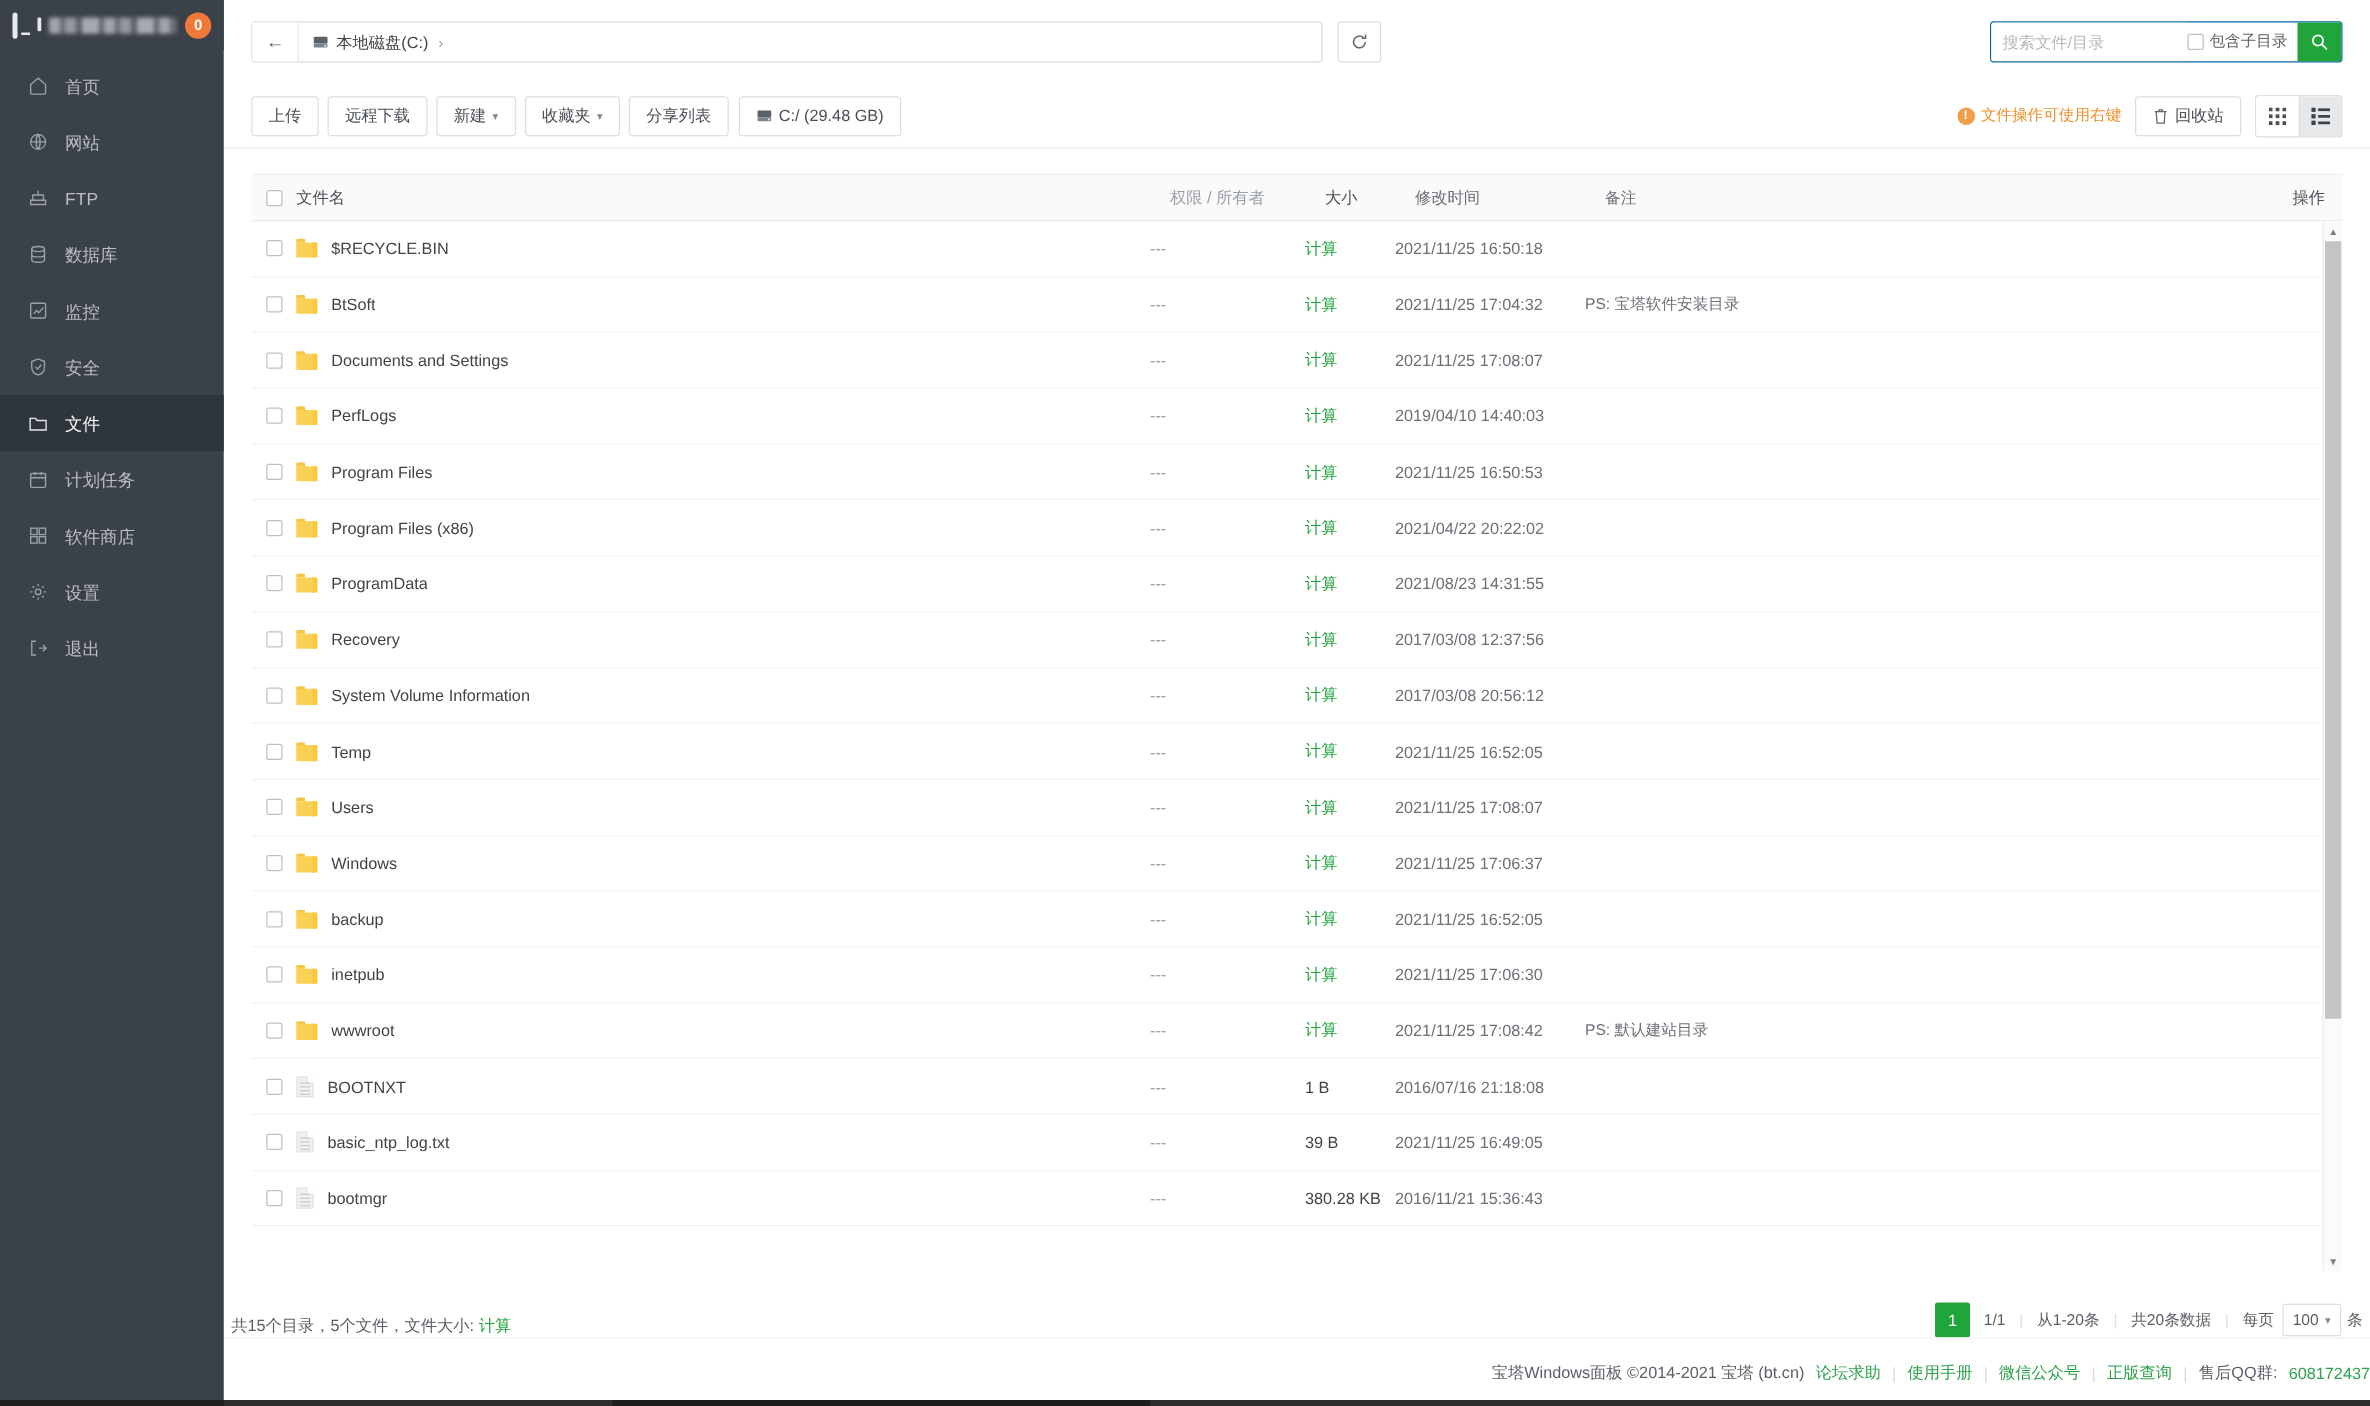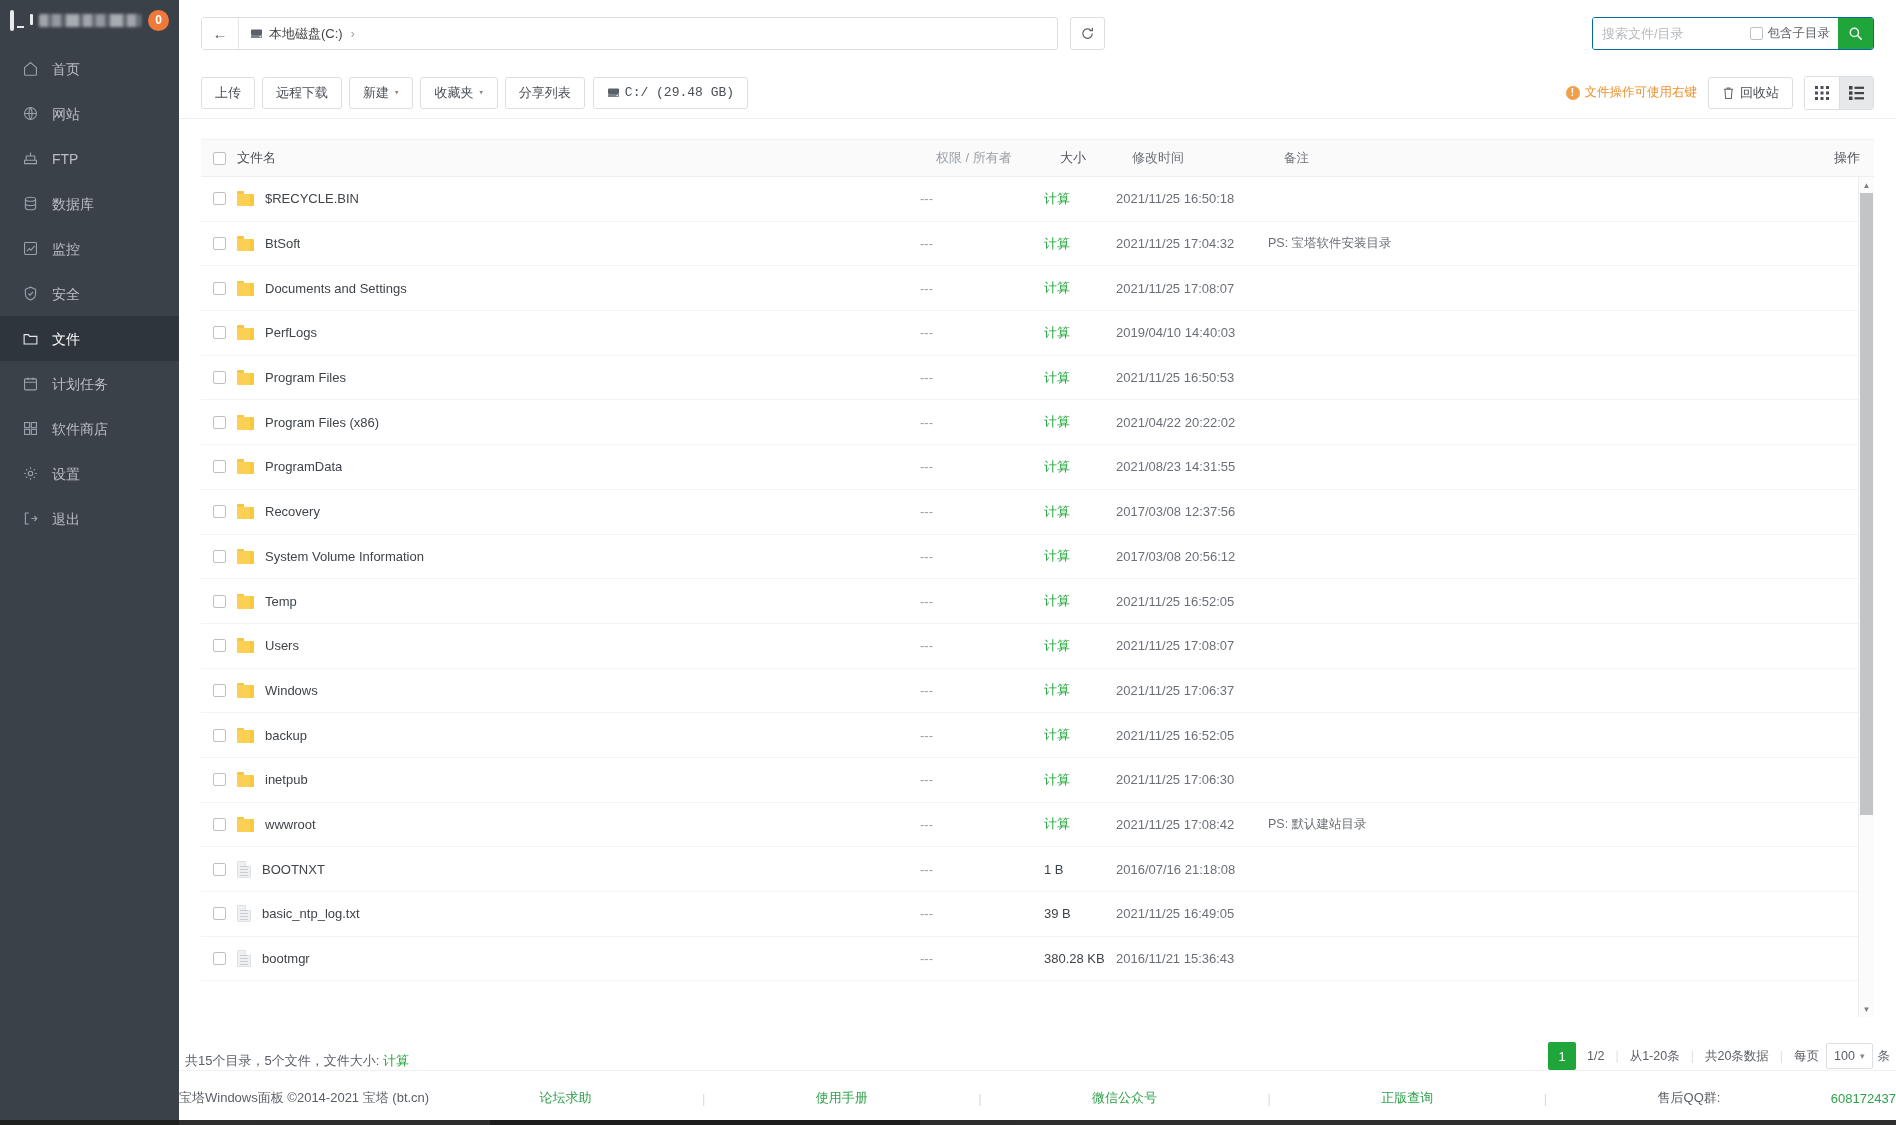--- a/index.html
+++ b/index.html
@@ -78,21 +78,21 @@
   .cbx { width: 13px; height: 13px; border: 1px solid #bdc1c6; border-radius: 2px; background: #fff; display:inline-block; flex:0 0 13px;}
   .search-go {
     width: 35px; height: 33px; background: #20a53a; display: flex; align-items: center;
     justify-content: center; cursor: pointer; flex: 0 0 35px;
   }
 
   .toolbar { height: 52px; display: flex; align-items: center; padding: 0 22px; gap: 0; border-bottom: 1px solid #eceef0; }
   .btn {
     height: 32px; padding: 0 13px; border: 1px solid #dcdfe2; background: #fff; border-radius: 3px;
     font-size: 13px; color: #4a4f55; display: inline-flex; align-items: center; gap: 5px;
-    cursor: pointer; white-space: nowrap; font-family: Liberation Mono, monospace; margin-right: 7px; text-align: center;
+    cursor: pointer; white-space: nowrap; font-family: Liberation Sans, sans-serif; margin-right: 7px; text-align: center;
   }
   .btn .caret { font-size: 9px; color: #888; }
   .btn.disk { margin-left: 1px; }
   .toolbar-right { margin-left: auto; display: flex; align-items: center; gap: 11px; }
   .hint { display: flex; align-items: center; gap: 5px; font-size: 12.5px; color: #f0902a; white-space: nowrap;}
   .hint .i-circle {
     width: 14px; height: 14px; border-radius: 50%; background: #f0a04a; color: #fff;
     font-size: 10px; display: flex; align-items: center; justify-content: center; font-weight: bold; flex:0 0 14px;
   }
   .viewtoggle { display: flex; border: 1px solid #dcdfe2; border-radius: 3px; overflow: hidden; }
@@ -153,21 +153,21 @@
   }
   .pg-txt { padding: 0 11px; white-space: nowrap; }
   .pg-sep { color: #dfe1e3; }
   .pg-select {
     display: inline-flex; align-items: center; gap: 5px; border: 1px solid #dcdfe2; border-radius: 2px;
     height: 26px; padding: 0 7px; margin: 0 5px; cursor: pointer; background: #fff;
   }
   .pg-select .caret { font-size: 9px; color: #888; }
 
   .page-footer {
-    height: 55px; display: flex; align-items: center; justify-content: space-between; gap: 9px;
+    height: 55px; display: flex; align-items: center; justify-content: flex-end; gap: 9px;
     font-size: 13px; color: #5a5f66; border-top: 1px solid #f0f1f3; background:#fff;
   }
   .page-footer a { color: #2fa14b; text-decoration: none; cursor: pointer; }
   .page-footer .divider { color: #d8dadd; }
   .os-taskbar { position: absolute; left: 0; bottom: 0; width: 1896px; height: 5px; background: #1c1c1c; opacity:.92;}
   .os-taskbar .seg { position:absolute; left: 490px; width: 430px; height:5px; background:#0a0a0a; }
 </style>
 </head>
 <body>
 
@@ -743,21 +743,21 @@
         </div>
       </div>
     </div>
 
     <div class="tfoot">
       <div class="summary">
         <span>共15个目录，5个文件，文件大小: </span><span class="calc-link">计算</span>
       </div>
       <div class="pager">
         <span class="pg-num">1</span>
-        <span class="pg-txt">1/2</span>
+        <span class="pg-txt">1/1</span>
         <span class="pg-sep">|</span>
         <span class="pg-txt">从1-20条</span>
         <span class="pg-sep">|</span>
         <span class="pg-txt">共20条数据</span>
         <span class="pg-sep">|</span>
         <span class="pg-txt" style="padding-right:2px">每页</span>
         <span class="pg-select">
           <span>100</span>
           <span class="caret">▾</span>
         </span>

